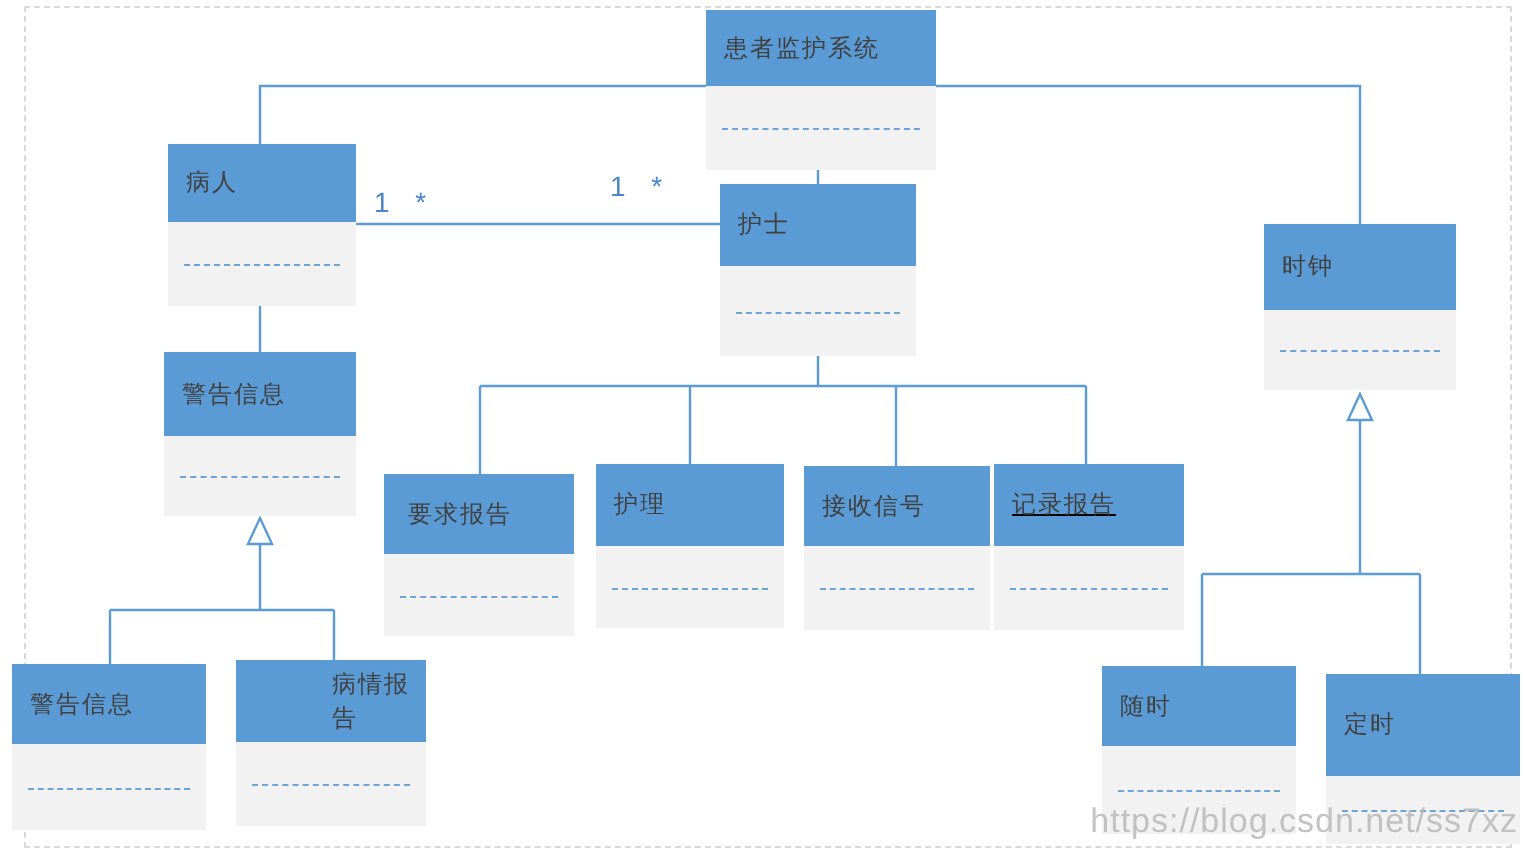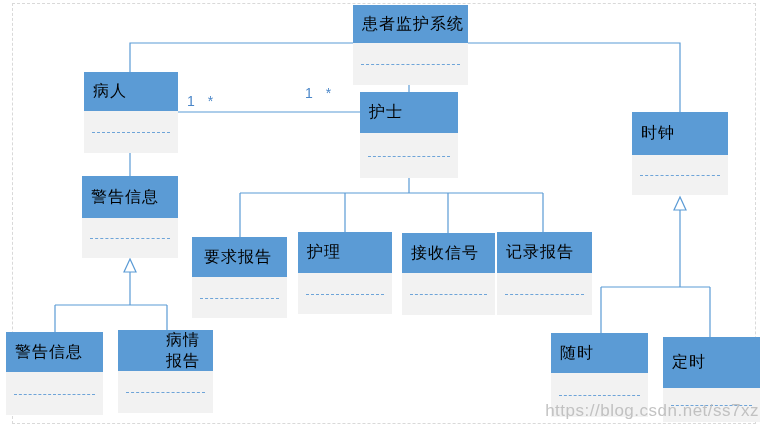--- a/index.html
+++ b/index.html
@@ -33,22 +33,22 @@
   
   .node {
     position: absolute;
     z-index: 2;
     display: flex;
     flex-direction: column;
     box-sizing: border-box;
   }
   .node-header {
     background: #5b9bd5;
-    color: #000000;
-    font-size: 16px;
+    color: #404040;
+    font-size: 12px;
     display: flex;
     align-items: center;
     padding-left: 9px;
     box-sizing: border-box;
     flex: 0 0 auto;
     letter-spacing: 1px;
   }
   .node-body {
     background: #f2f2f2;
     flex: 1 1 auto;
@@ -70,21 +70,21 @@
   .n-clock     { left: 632px; top: 112px; width: 96px;  height: 83px; }
   .n-clock     .node-header { height: 43px; }
   .n-physio    { left: 82px;  top: 176px; width: 96px;  height: 82px; }
   .n-physio    .node-header { height: 42px; }
   .n-request   { left: 192px; top: 237px; width: 95px;  height: 81px; }
   .n-request   .node-header { height: 40px; padding-left: 12px; }
   .n-nursing   { left: 298px; top: 232px; width: 94px;  height: 82px; }
   .n-nursing   .node-header { height: 41px; }
   .n-receive   { left: 402px; top: 233px; width: 93px;  height: 82px; }
   .n-receive   .node-header { height: 40px; }
-  .n-record    { left: 497px; top: 232px; width: 95px;  height: 83px; }
+  .n-record    { left: 497px; top: 232px; width: 95px;  height: 83px; text-decoration: underline; }
   .n-record    .node-header { height: 41px; }
   .n-warning   { left: 6px;   top: 332px; width: 97px;  height: 83px; }
   .n-warning   .node-header { height: 40px; }
   .n-condition { left: 118px; top: 330px; width: 95px;  height: 83px; }
   .n-condition .node-header { height: 41px; padding-left: 48px; }
   .n-anytime   { left: 551px; top: 333px; width: 97px;  height: 84px; }
   .n-anytime   .node-header { height: 40px; }
   .n-timed     { left: 663px; top: 337px; width: 97px;  height: 85px; }
   .n-timed     .node-header { height: 51px; }
   

